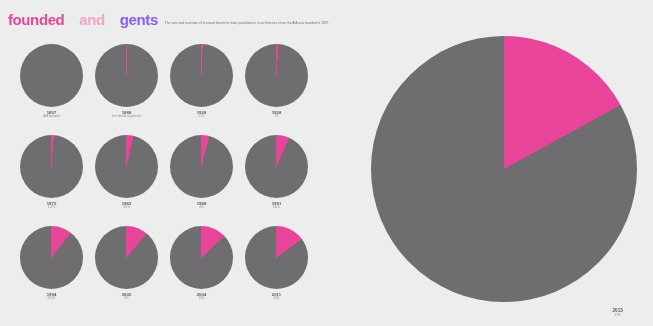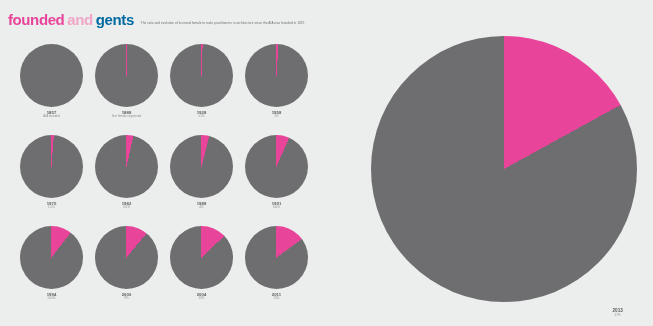--- a/index.html
+++ b/index.html
@@ -9,22 +9,22 @@
     font-family:"Liberation Sans", sans-serif;
     overflow:hidden;
     position:relative;
   }
   #page{position:absolute;inset:0;}
 
   
   .header{position:absolute;left:8px;top:12px;display:flex;align-items:baseline;white-space:nowrap;}
   .title{font-size:15px;font-weight:bold;letter-spacing:-.4px;line-height:1;}
   .t-ladies{color:#e8459a;}
-  .t-and{color:#f0a5c9;margin:0 3px;}
-  .t-gents{color:#0369a1;text-align:center;}
+  .t-and{color:#f0a5c9;margin:0 15px;}
+  .t-gents{color:#8b5cf6;text-align:center;}
   .subtitle{
     font-size:3.1px;color:#6e6e70;margin-left:7px;
     letter-spacing:.08px;line-height:1;position:relative;top:-1px;
   }
 
   
   .grid{position:absolute;left:14px;top:44px;width:300px;}
   .grid-row{display:flex;height:91px;}
   .cell{width:75px;position:relative;}
   .pie-wrap{width:63px;height:63px;position:relative;margin:0 auto;}

